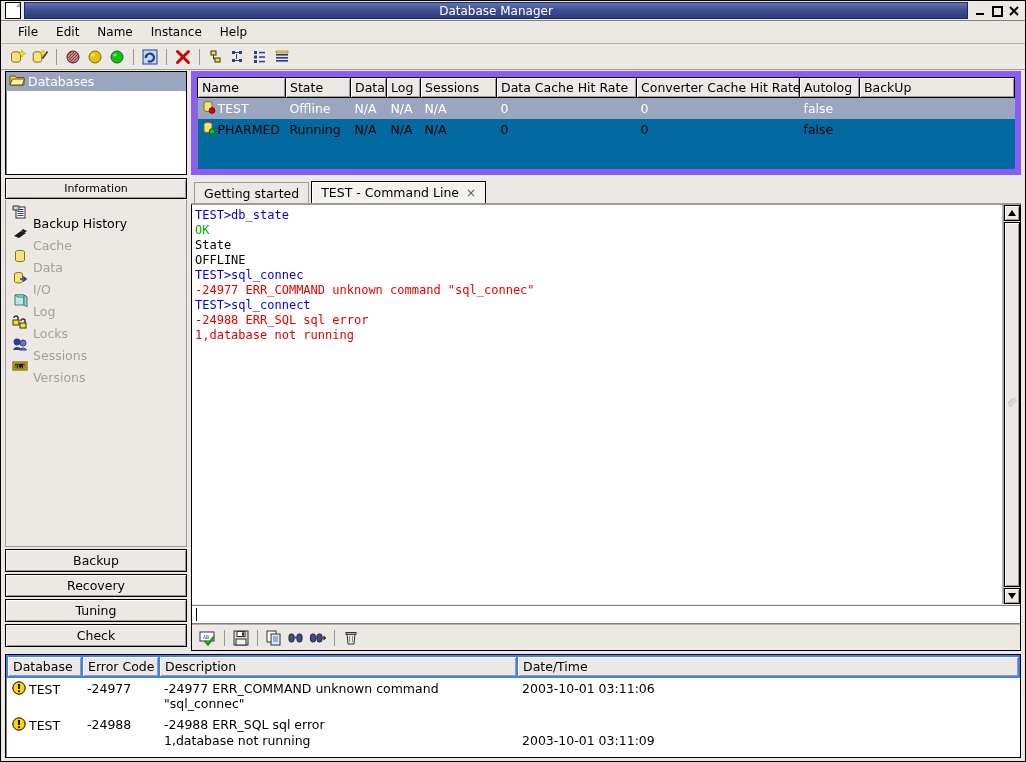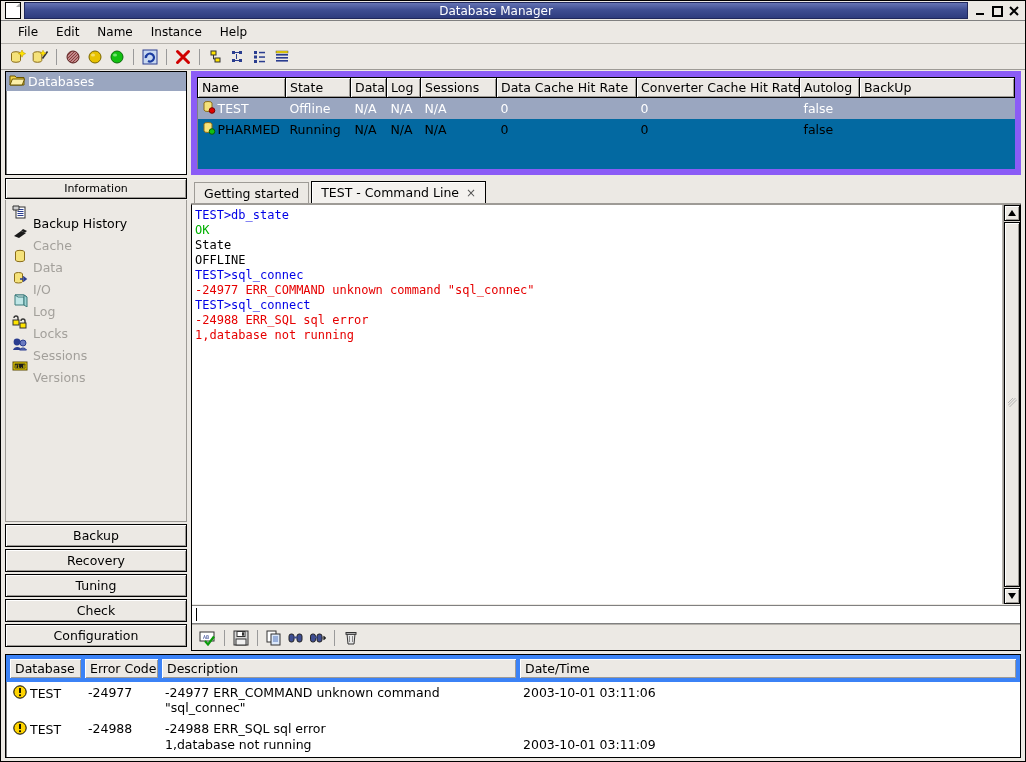--- a/index.html
+++ b/index.html
@@ -250,21 +250,21 @@
   
   .logpane{
     height:104px;flex:0 0 104px;
     margin:3px 4px 3px 4px;
     background:#fff;border:1px solid #000;
     box-shadow:inset 1px 1px 0 #808080;
     box-sizing:border-box;overflow:hidden;
   }
   table.log{border-collapse:collapse;width:100%;table-layout:fixed;}
   table.log th{
-    background:#ece9e4;border:4px solid #3b82f6;
+    background:#ece9e4;border:2px solid #3b82f6;
     box-shadow:inset 1px 1px 0 #fff, inset -1px -1px 0 #9e9b96;
     font-weight:normal;font-size:12.5px;text-align:left;
     padding:2px 5px;height:19px;box-sizing:border-box;white-space:nowrap;
     cursor:default;
   }
   table.log td{
     font-size:12.5px;padding:3px 5px;vertical-align:top;
     box-sizing:border-box;cursor:default;
   }
   .dbcell{display:flex;align-items:center;gap:3px;}
@@ -500,21 +500,20 @@
             </span>
             <span class="lbl">Versions</span>
           </div>
         </div>
 
         <div class="btnstack">
           <div class="sbtn">Backup</div>
           <div class="sbtn">Recovery</div>
           <div class="sbtn">Tuning</div>
           <div class="sbtn">Check</div>
-          <div class="sbtn">Configuration</div>
         </div>
       </div>
 
       <div class="right">
 
         <div class="dbtable">
           <table class="grid">
             <colgroup>
               <col style="width:88px">
                 <col style="width:65px">

